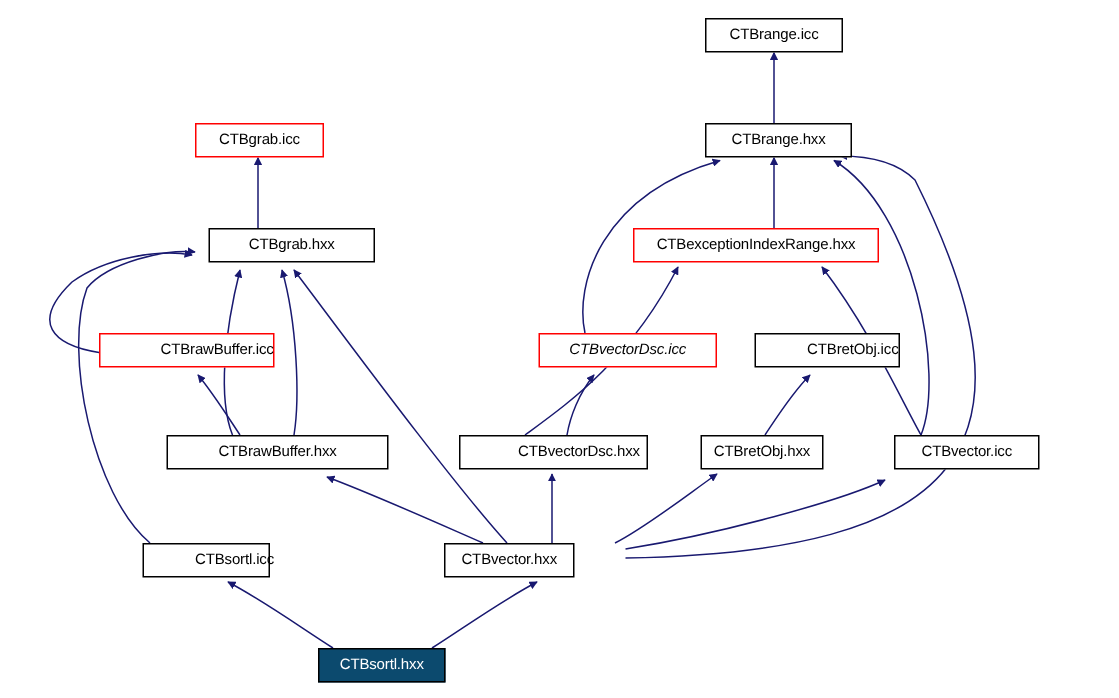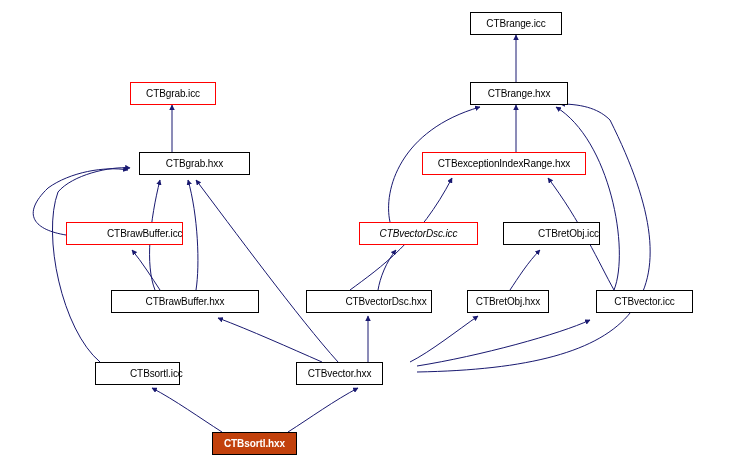--- a/index.html
+++ b/index.html
@@ -35,24 +35,24 @@
     background: #ffffff;
     border: 1px solid #000000;
     color: #000000;
     z-index: 5;
     cursor: default;
   }
   .node.red {
     border-color: #ff0000;
   }
   .node.current {
-    background: #c2410c;
+    background: #0c4a6e;
     color: #ffffff;
     border-color: #000000;
-    font-weight: bold;
+    font-weight: normal;
   }
 </style>
 </head>
 <body>
 
 <div id="graph">
   <svg id="edges" viewBox="0 0 746 465" xmlns="http://www.w3.org/2000/svg">
     <defs>
       <marker id="arrow" viewBox="0 0 10 10" refX="9" refY="5" markerWidth="5.5" markerHeight="5.5" orient="auto-start-reverse">
         <path d="M 0 0 L 10 5 L 0 10 z" fill="#191970"></path>

